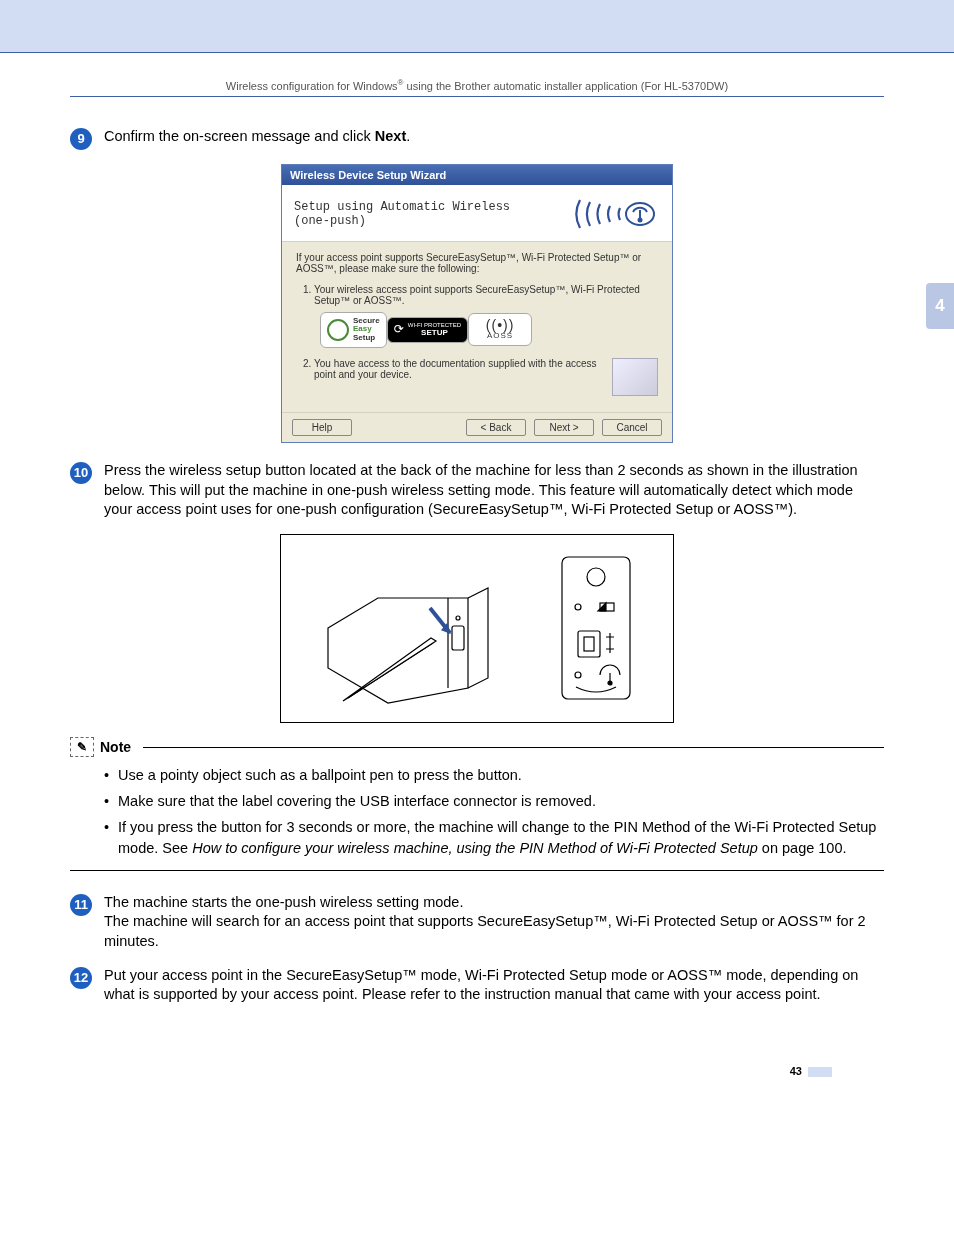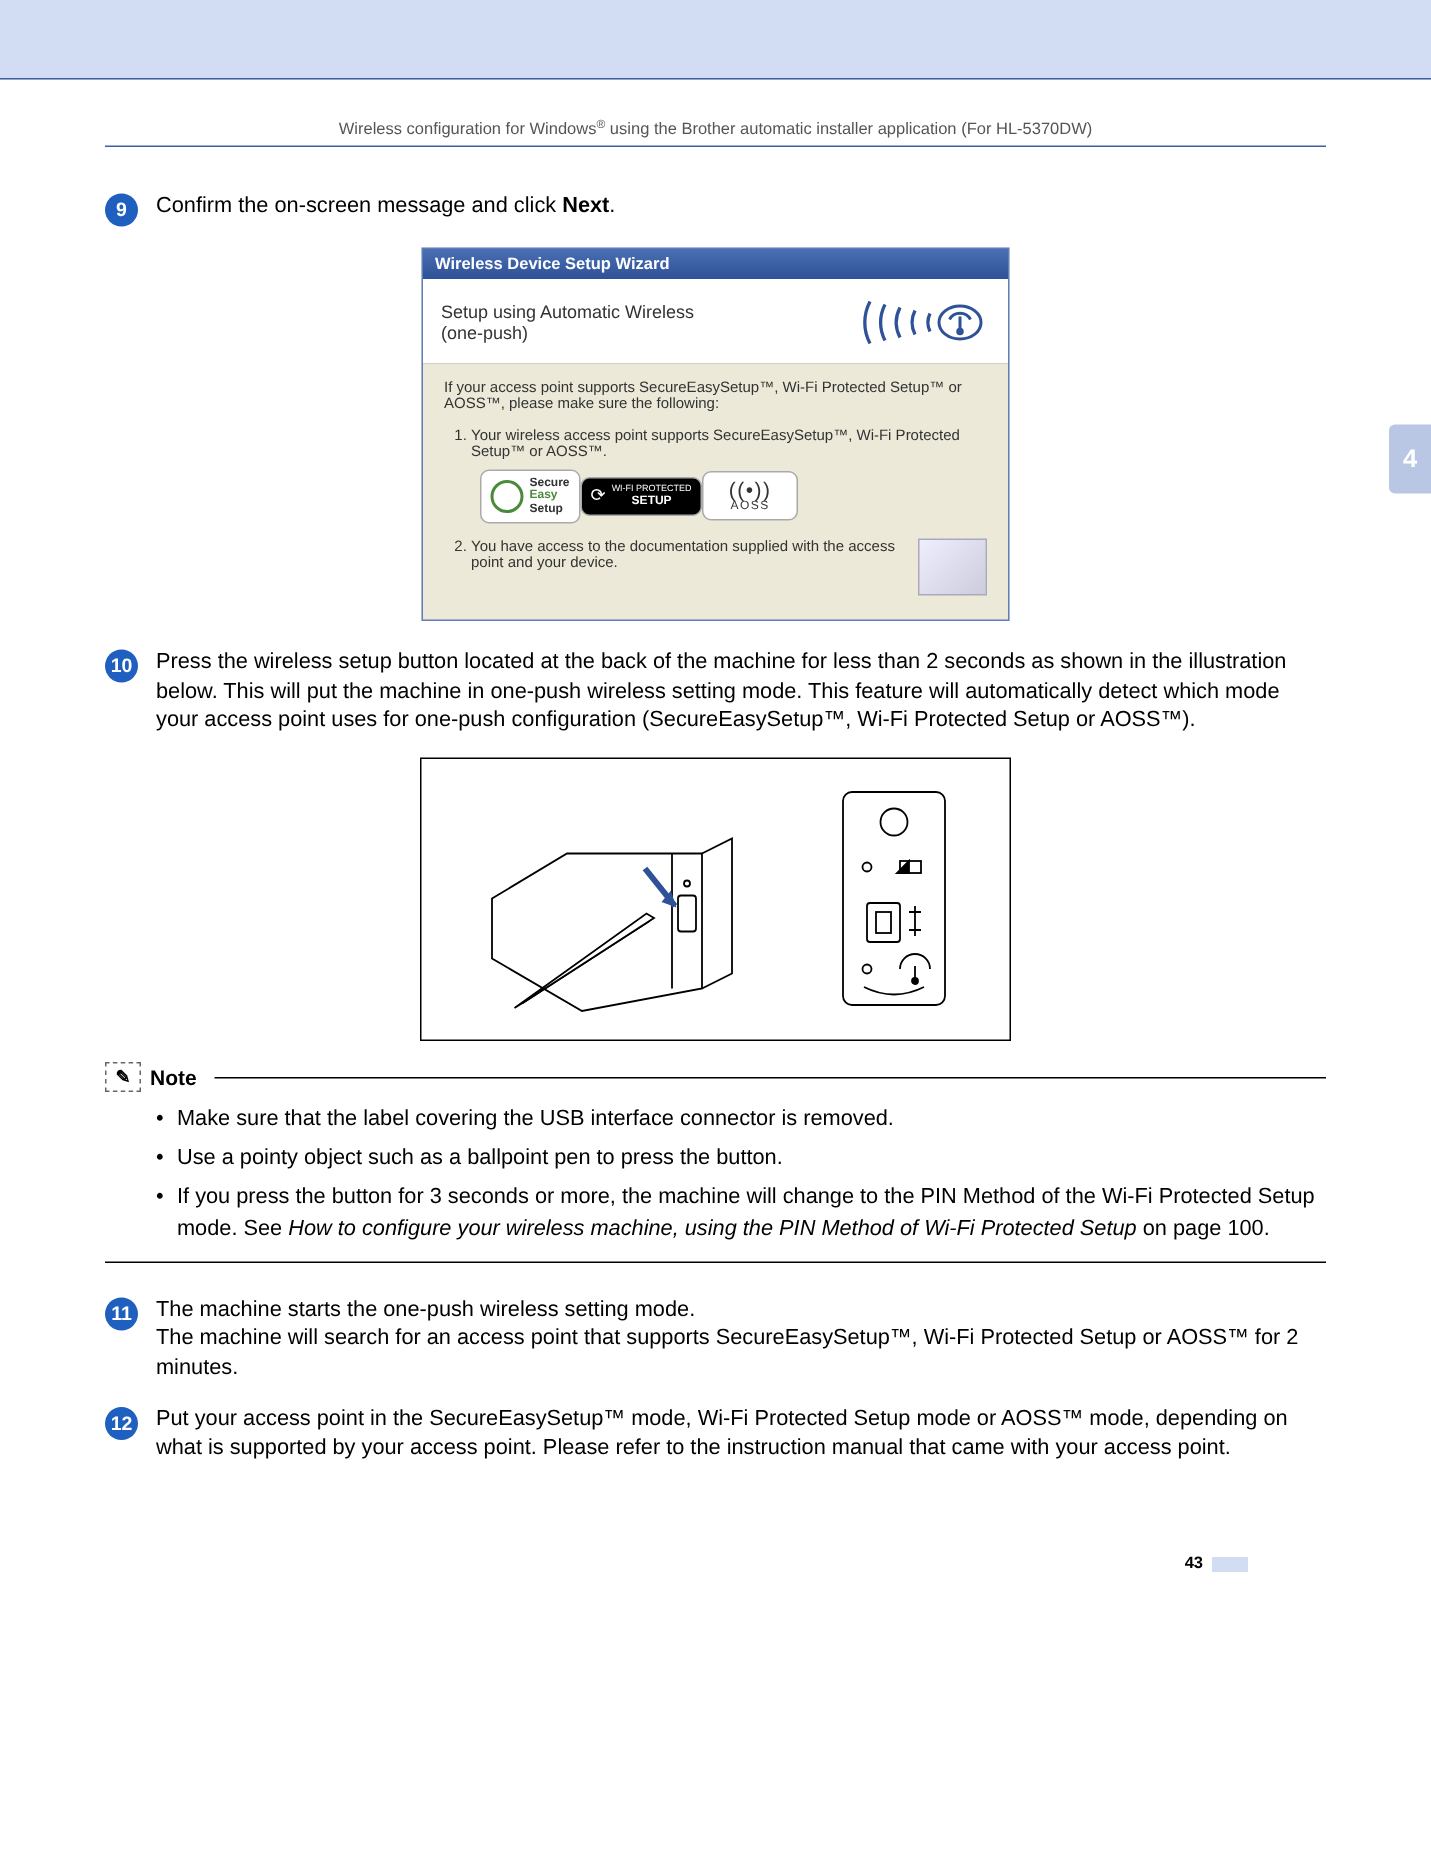--- a/index.html
+++ b/index.html
@@ -87,21 +87,21 @@
     padding: 4px 8px;
   }
   .wizard-header {
     background: #fff;
     padding: 10px 12px 8px 12px;
     display: flex;
     justify-content: space-between;
     align-items: center;
     border-bottom: 1px solid #d5d2c2;
   }
-  .wizard-header-text { font-size: 12px; }
+  .wizard-header-text { font-size: 12px; font-family: Liberation Mono, monospace; }
   .wizard-header-text .line1 { display:block; }
   .waves {
     width: 95px;
     height: 38px;
     display: flex;
     align-items: center;
     justify-content: flex-end;
     gap: 2px;
   }
   .waves svg { overflow: visible; }
@@ -301,20 +301,27 @@
             </div>
           </div>
         </li>
         <li>
           <span class="doc-thumb"></span>
           <span>You have access to the documentation supplied with the access point and your device.</span>
           <div style="clear:both"></div>
         </li>
       </ol>
     </div>
+    <div class="wizard-buttons">
+      <div class="wbtn">Help</div>
+      <div class="spacer"></div>
+      <div class="wbtn">&lt; Back</div>
+      <div class="wbtn">Next &gt;</div>
+      <div class="wbtn">Cancel</div>
+    </div>
   </div>
 
   <div class="step">
     <div class="step-num">10</div>
     <div class="step-body">Press the wireless setup button located at the back of the machine for less than 2 seconds as shown in the illustration below. This will put the machine in one-push wireless setting mode. This feature will automatically detect which mode your access point uses for one-push configuration (SecureEasySetup™, Wi-Fi Protected Setup or AOSS™).</div>
   </div>
 
   <div class="machine-illust">
     <svg width="220" height="160" viewBox="0 0 220 160">
       <g stroke="#000" stroke-width="1.2" fill="none">
@@ -352,22 +359,22 @@
     </svg>
   </div>
 
   <div class="note-block">
     <div class="note-head">
       <span class="note-icon">✎</span>
       <span>Note</span>
       <span class="note-rule"></span>
     </div>
     <ul class="note-list">
+      <li>Use a pointy object such as a ballpoint pen to press the button.</li>
       <li>Make sure that the label covering the USB interface connector is removed.</li>
-      <li>Use a pointy object such as a ballpoint pen to press the button.</li>
       <li>
         <span>If you press the button for 3 seconds or more, the machine will change to the PIN Method of the Wi-Fi Protected Setup mode. See </span><span class="italic">How to configure your wireless machine, using the PIN Method of Wi-Fi Protected Setup</span><span> on page 100.</span>
       </li>
     </ul>
     <hr class="note-end-rule">
   </div>
 
   <div class="step">
     <div class="step-num">11</div>
     <div class="step-body">

